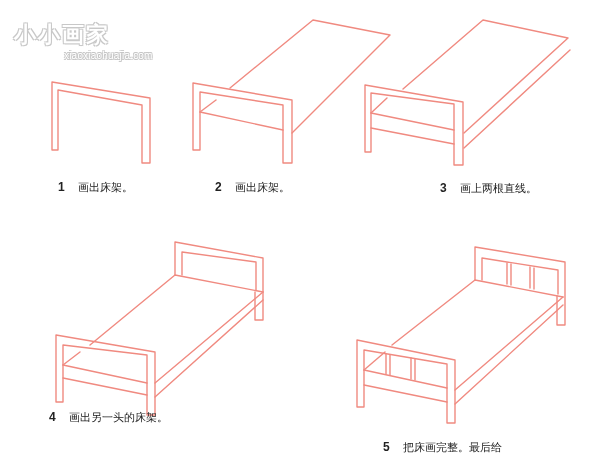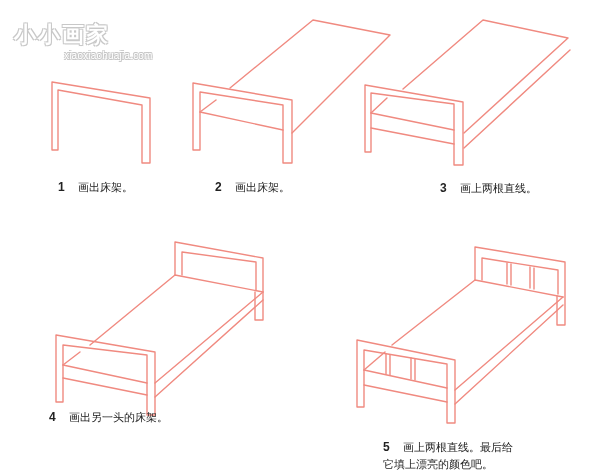--- a/index.html
+++ b/index.html
@@ -90,15 +90,14 @@
 <div class="caption" style="left:215px;top:180px;">
   <span class="num">2</span><span>画出床架。</span>
 </div>
 <div class="caption" style="left:440px;top:181px;">
   <span class="num">3</span><span>画上两根直线。</span>
 </div>
 <div class="caption" style="left:49px;top:410px;">
   <span class="num">4</span><span>画出另一头的床架。</span>
 </div>
 <div class="caption" style="left:383px;top:440px;">
-  <span class="num">5</span><span>画上两根直线。最后给</span>
-  <span class="line2">它填上漂亮的颜色吧。</span>
+  <span class="num">5</span><span>把床画完整。最后给</span>
 </div>
 
 </body></html>

